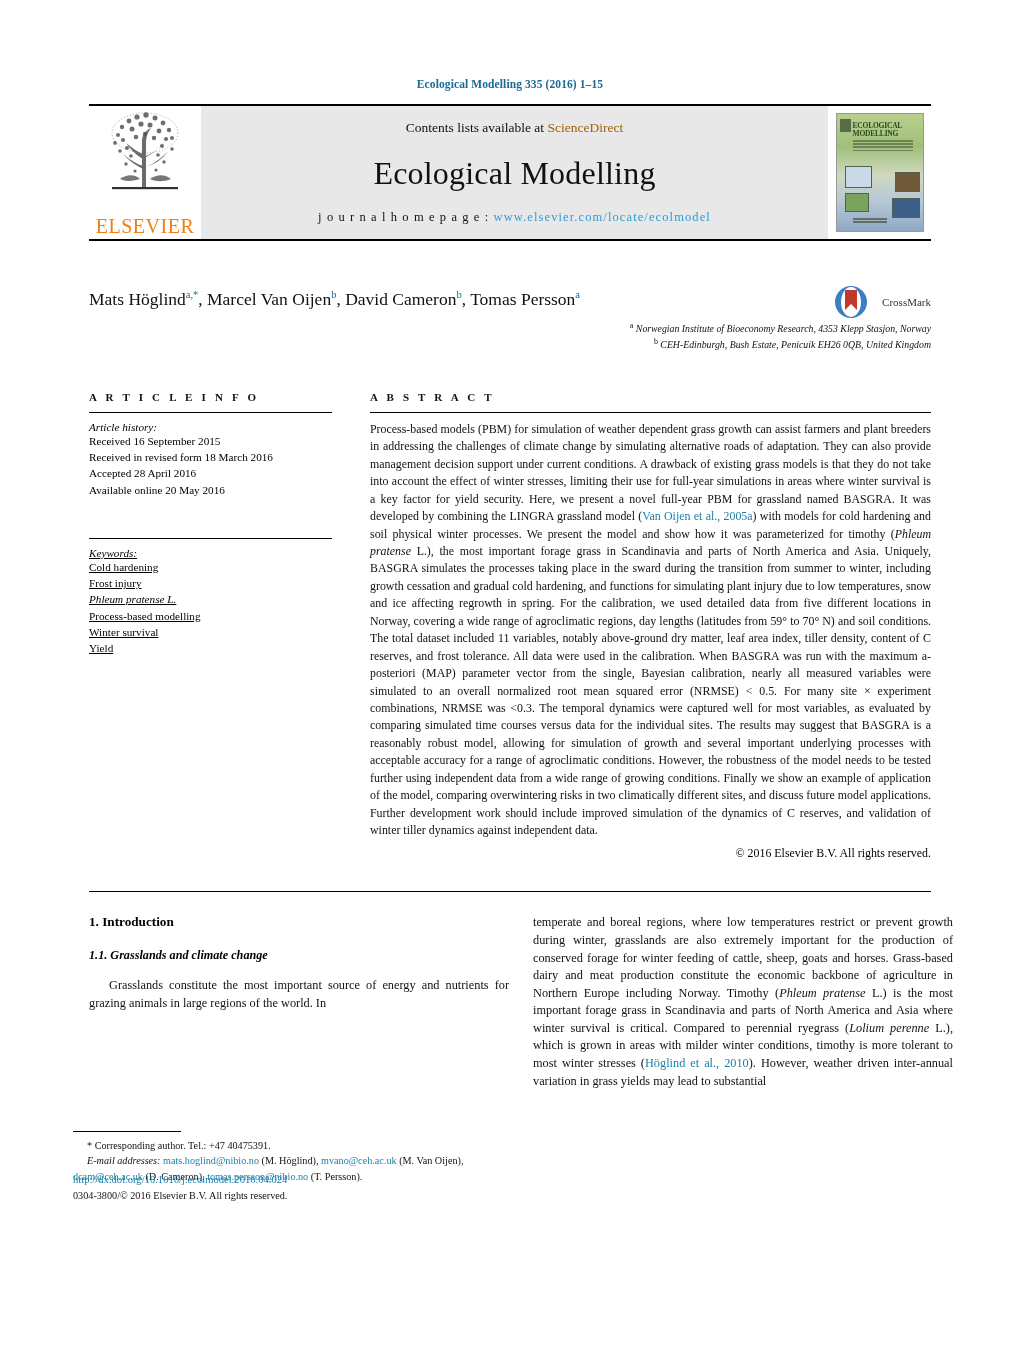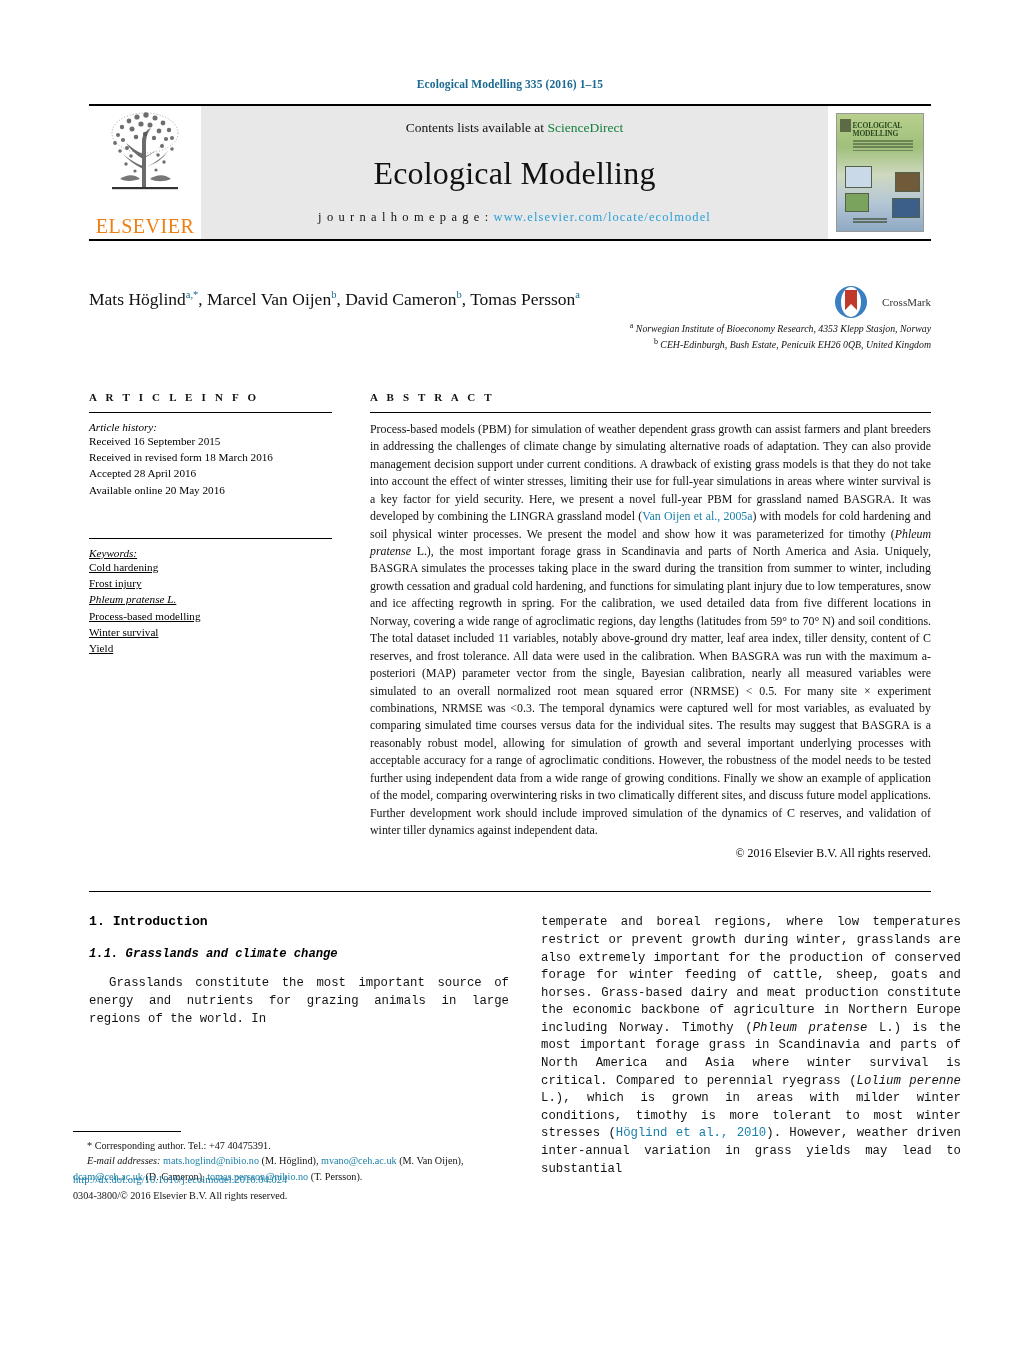--- a/index.html
+++ b/index.html
@@ -57,21 +57,21 @@
   .mast-center {
     flex: 1 1 auto;
     background: #e8e8e8;
     display: flex;
     flex-direction: column;
     justify-content: space-between;
     align-items: center;
     padding: 14px 0 14px 0;
   }
   .contents-line { font-size: 13.5px; color: #111; }
-  .contents-line .sd { color: #15803d; text-align: center; }
+  .contents-line .sd { color: #a16207; text-align: center; }
   .journal-title {
     font-size: 32px;
     letter-spacing: 0.2px;
     color: #111;
     font-weight: 400;
   }
   .homepage-line {
     font-size: 12.5px;
     letter-spacing: 1.1px;
     color: #111;
@@ -151,21 +151,21 @@
     text-align: justify;
     color: #111;
     hyphens: none;
   }
   .abstract-body .lnk { color: #1a7fa8; }
   .abstract-body i { font-style: italic; }
   .copyright { text-align: right; margin-top: 7px; font-size: 11.9px; }
 
   
   .body-rule { margin: 30px 73px 0 73px; border-top: 1px solid #000; }
-  .two-col { margin: 22px 73px 0 73px; display: flex; gap: 32px; font-family: Liberation Mono, monospace; }
+  .two-col { margin: 22px 73px 0 73px; display: flex; gap: 24px; }
   .col { width: 420px; flex: 0 0 420px; }
   h2.num-head { font-size: 13.2px; font-weight: bold; margin: 0 0 18px 0; }
   h3.sub-head { font-size: 12.2px; font-style: italic; font-weight: bold; margin: 0 0 14px 0; }
   p.para {
     font-size: 12.3px; line-height: 1.43; text-align: justify;
     margin: 0 0 11px 0; text-indent: 20px; color:#111;
   }
   p.para.noind { text-indent: 0; }
   p.para i { font-style: italic; }
   p.para .lnk { color: #1a7fa8; }

